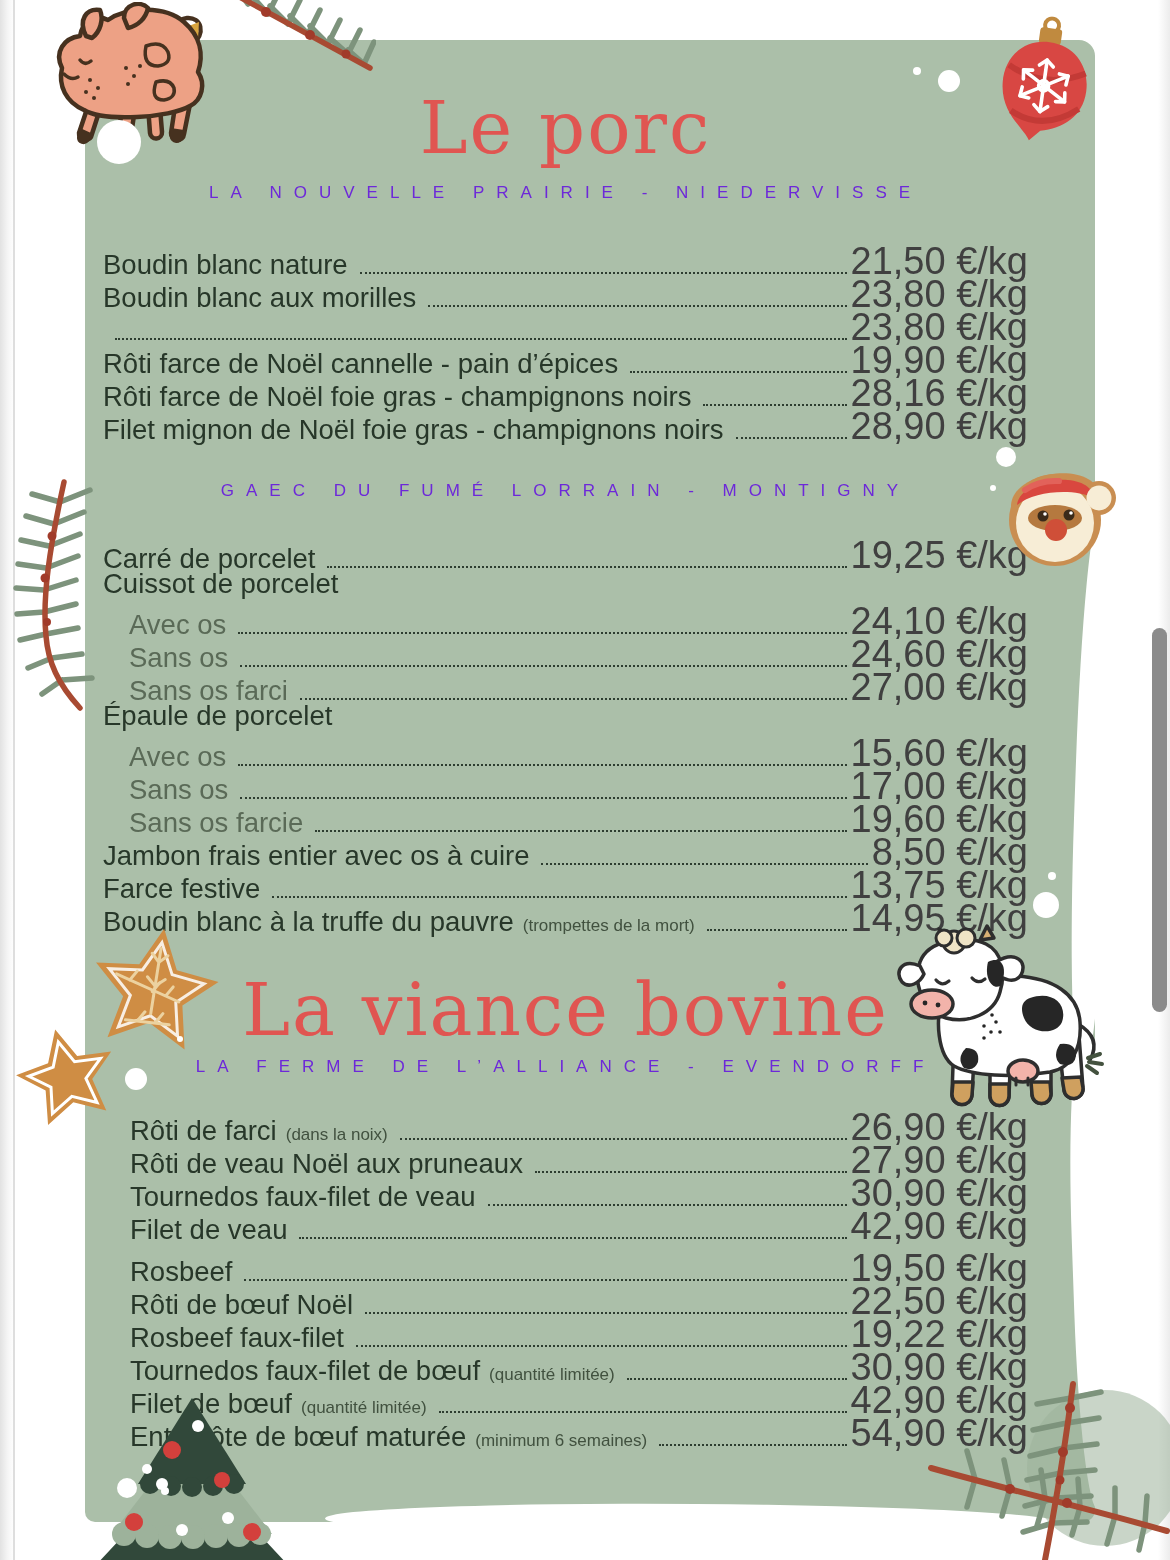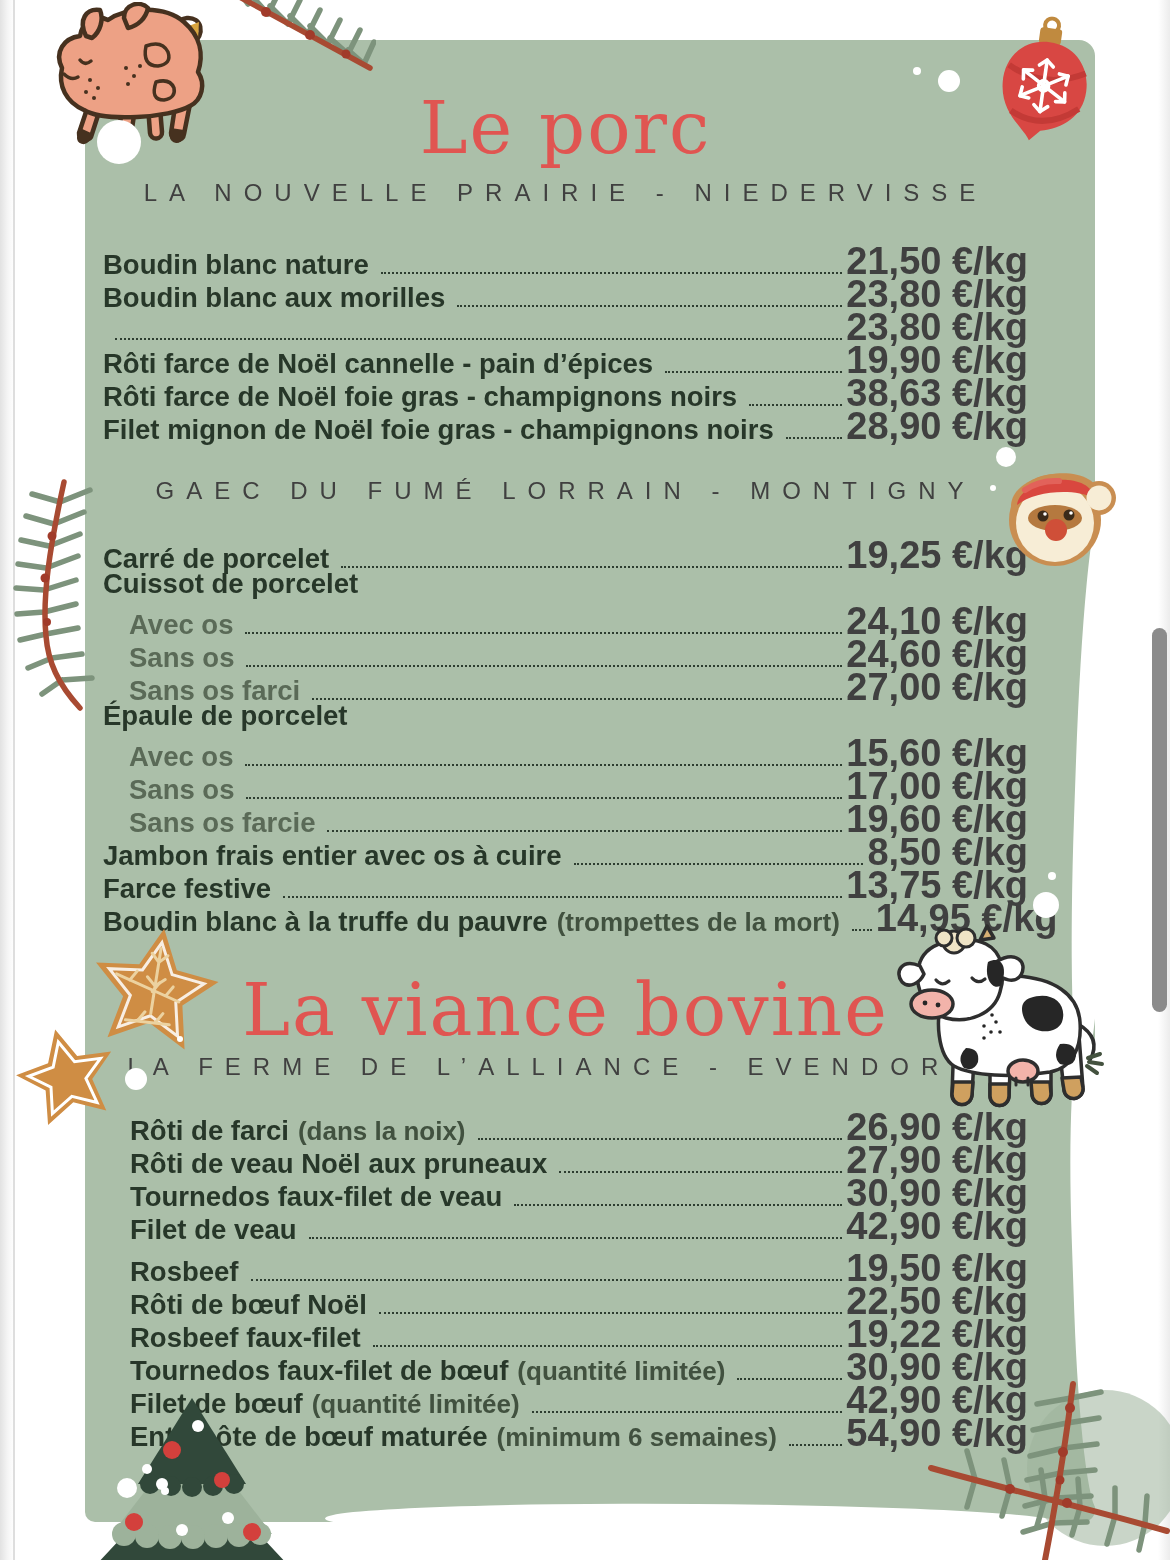--- a/index.html
+++ b/index.html
@@ -15,34 +15,34 @@
   .menu-panel{position:absolute;left:85px;top:40px;width:1010px;height:1482px;
               background:#abbfa9;border-radius:10px 16px 12px 10px;}
   .panel-streak{position:absolute;background:#ffffff;}
   .streak-right1{right:-14px;top:470px;width:34px;height:560px;border-radius:45%;transform:rotate(2deg);}
   .streak-right2{right:-18px;top:1000px;width:40px;height:470px;border-radius:42%;transform:rotate(-2deg);}
   .streak-bottom{left:240px;bottom:-16px;width:740px;height:34px;border-radius:50%;transform:rotate(.4deg);}
   .content{position:absolute;left:18px;right:67px;top:0;}
   
   .script-title{font-family:"DejaVu Serif",serif;font-weight:500;color:#e05551;
                 font-size:72px;line-height:60px;text-align:center;letter-spacing:2px;}
-  .supplier{font-size:24px;line-height:26px;letter-spacing:12px;color:#404040;
+  .supplier{font-size:17px;line-height:26px;letter-spacing:12px;color:#6d28d9;
             text-align:center;white-space:nowrap;}
   .t1{margin-top:58px;} .s1{margin-top:22px;}
-  .list{margin-top:34px;font-weight:bold;}
+  .list{margin-top:34px;}
   .sup2{margin-top:40px;} .list2{margin-top:30px;}
   .t2{margin-top:50px;} .s2{margin-top:14px;}
   .list3{margin-top:26px;padding-left:27px;}
   .list4{margin-top:9px;padding-left:27px;}
   
   .row{display:flex;align-items:baseline;height:33px;}
   .label{font-size:27.5px;line-height:33px;color:#273729;white-space:nowrap;}
   .row.indent{padding-left:26px;}
   .row.indent .label{color:#5a6a57;}
-  .note{font-size:26px;color:#41513f;margin-left:9px;white-space:nowrap;}
+  .note{font-size:17px;color:#41513f;margin-left:9px;white-space:nowrap;}
   .dots{flex:1;border-bottom:2.6px dotted #2d3d30;margin:0 4px 0 12px;min-width:20px;}
   .price{min-width:150px;text-align:left;font-size:38px;color:#404040;white-space:nowrap;}
   
   .deco{position:absolute;}
   .dot{position:absolute;background:#ffffff;border-radius:50%;}
   .scrollbar-thumb{position:absolute;left:1152px;top:628px;width:15px;height:384px;
                    background:#8b8b8b;border-radius:8px;}
 </style>
 </head>
 <body>
@@ -77,21 +77,21 @@
             <span class="price">23,80 €/kg</span>
           </div>
           <div class="row">
             <span class="label">Rôti farce de Noël cannelle - pain d’épices</span>
             <span class="dots"></span>
             <span class="price">19,90 €/kg</span>
           </div>
           <div class="row">
             <span class="label">Rôti farce de Noël foie gras - champignons noirs</span>
             <span class="dots"></span>
-            <span class="price">38,63 €/kg</span>
+            <span class="price">28,16 €/kg</span>
           </div>
           <div class="row">
             <span class="label">Filet mignon de Noël foie gras - champignons noirs</span>
             <span class="dots"></span>
             <span class="price">28,90 €/kg</span>
           </div>
         </div>
 
       <div class="supplier sup2">GAEC DU FUMÉ LORRAIN - MONTIGNY</div>
       <div class="list list2">

